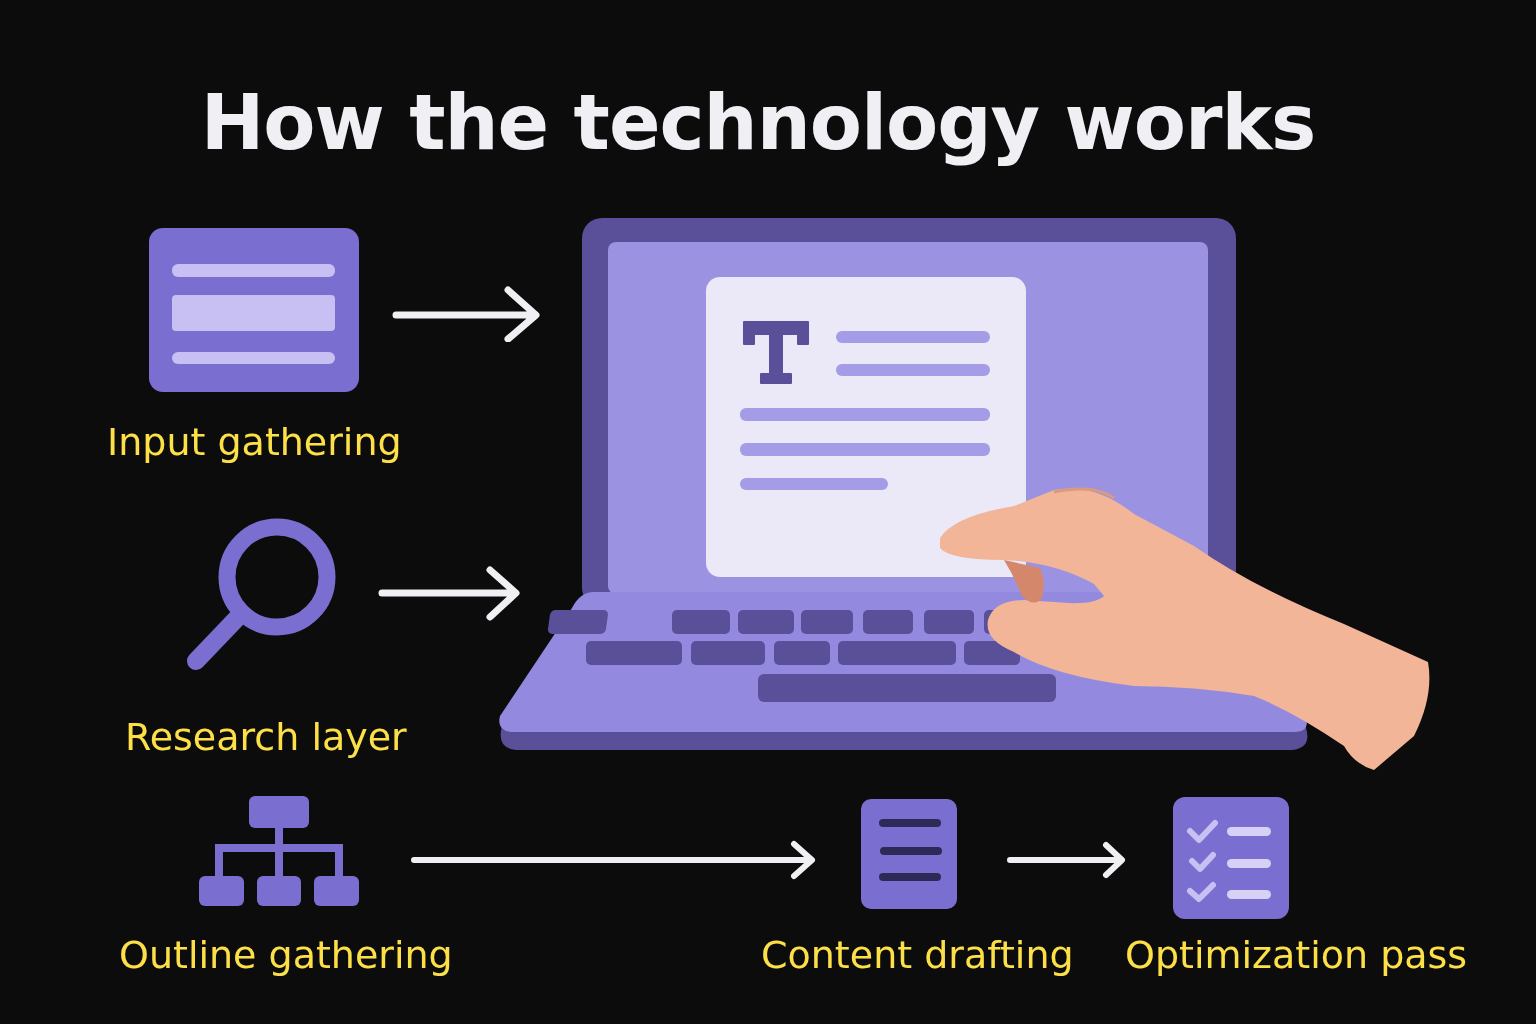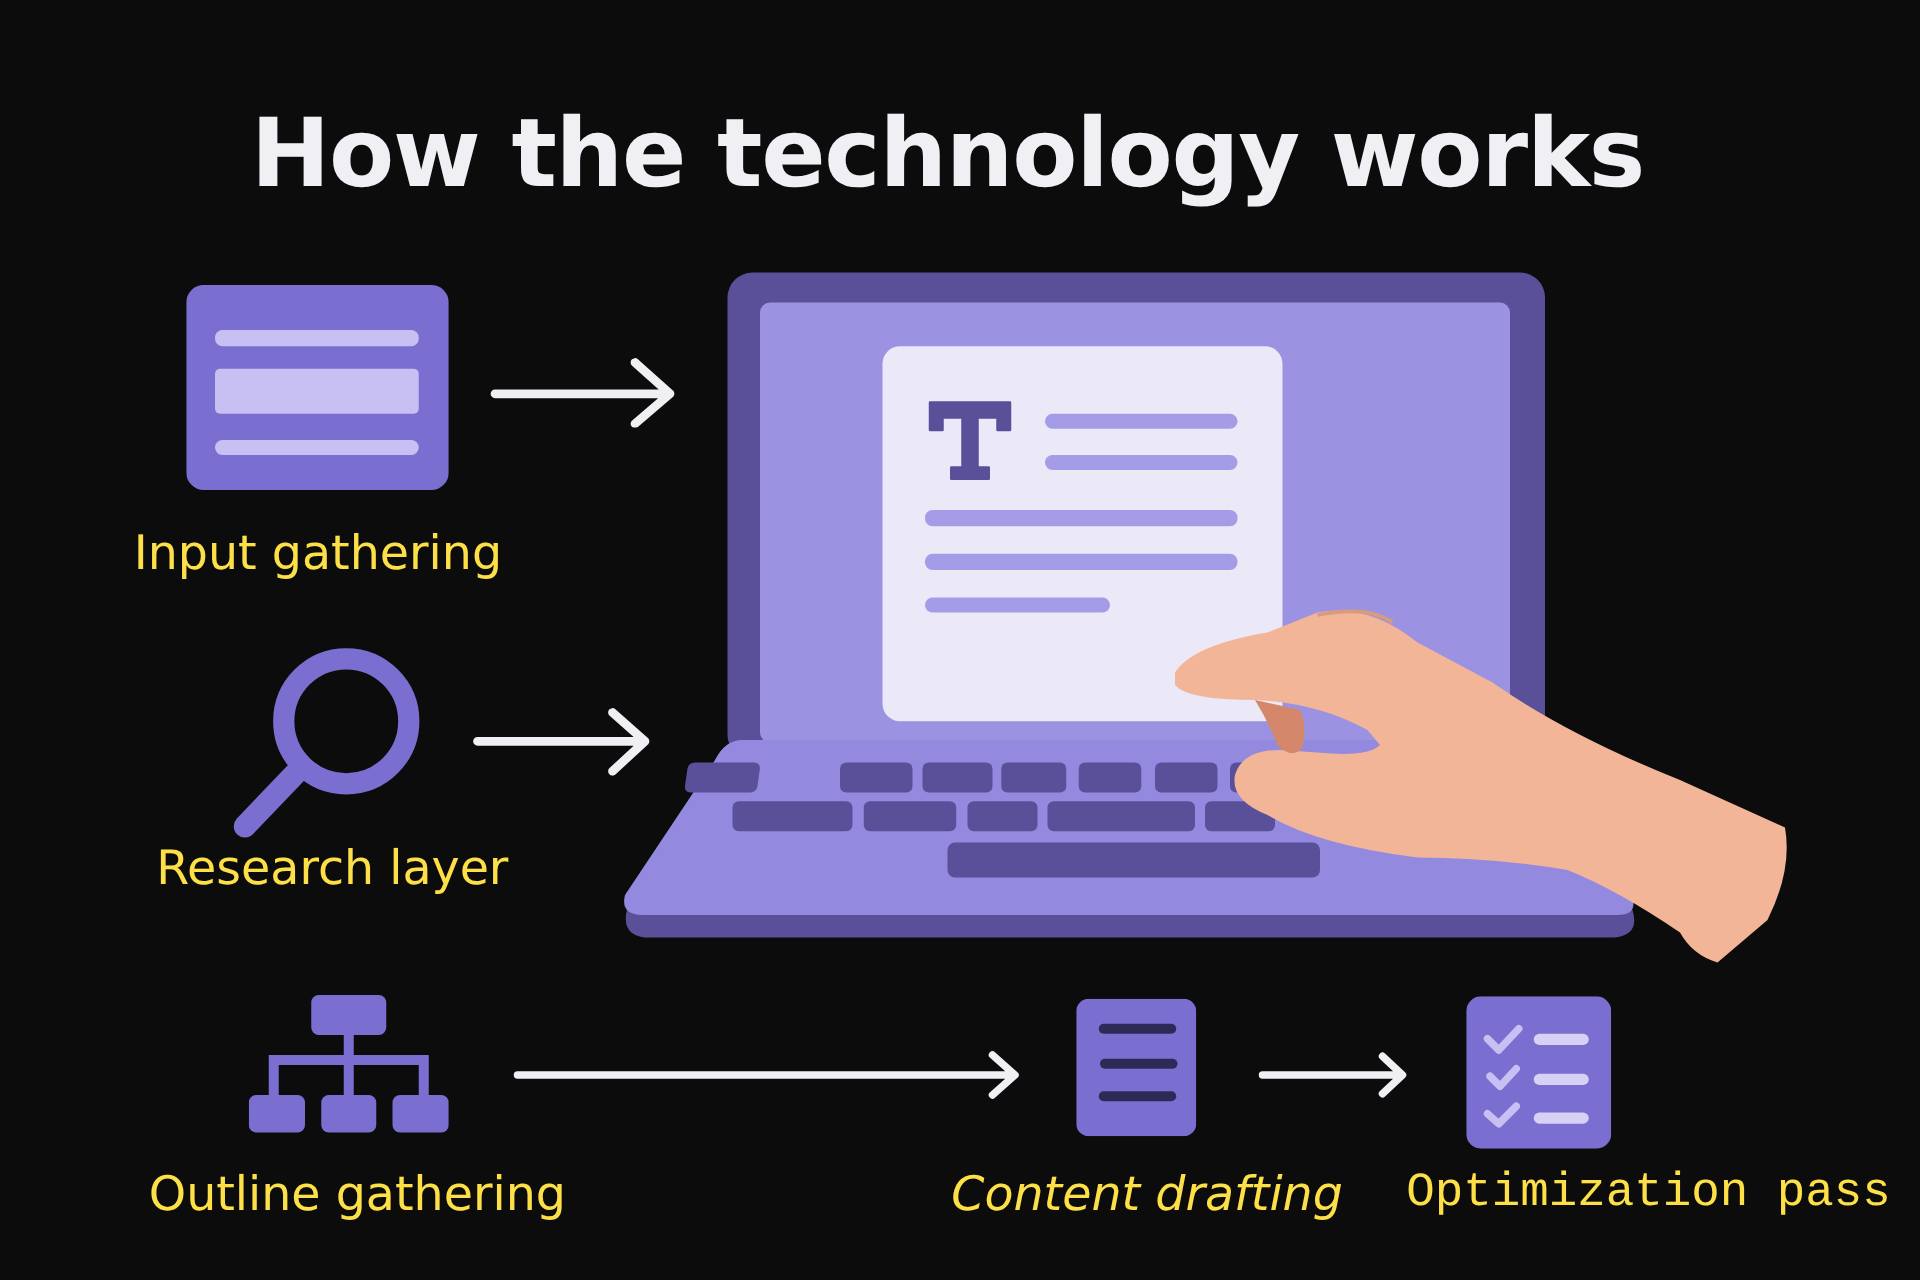--- a/index.html
+++ b/index.html
@@ -28,21 +28,21 @@
       <path d="M4 29 H142 M116 4 L144 29 L116 53" stroke="#f0f0f4" stroke-width="7" fill="none" stroke-linecap="round" stroke-linejoin="round"></path>
     </svg>
 </div>
 
 <div class="abs" style="left:184px;top:513px;">
   <svg width="160" height="162" viewBox="0 0 160 162">
     <circle cx="93" cy="64" r="50" stroke="#7a6fd0" stroke-width="17" fill="none"></circle>
     <line x1="56" y1="102" x2="12" y2="148" stroke="#7a6fd0" stroke-width="18" stroke-linecap="round"></line>
   </svg>
 </div>
-<div class="abs label" style="left:125px;top:672px;">Research layer</div>
+<div class="abs label" style="left:125px;top:715px;">Research layer</div>
 <div class="abs" style="left:378px;top:566px;">
   <svg width="146" height="56" viewBox="0 0 146 56">
       <path d="M4 27 H136 M112 4 L138 27 L112 51" stroke="#f0f0f4" stroke-width="7" fill="none" stroke-linecap="round" stroke-linejoin="round"></path>
     </svg>
 </div>
 
 <div class="abs" style="left:494px;top:216px;">
   <svg width="940" height="560" viewBox="0 0 940 560">
 
     <rect x="88" y="2" width="654" height="390" rx="20" fill="#5a4f99"></rect>
@@ -104,33 +104,33 @@
 </div>
 
 <div class="abs" style="left:861px;top:799px;">
   <svg width="96" height="110" viewBox="0 0 96 110">
     <rect x="0" y="0" width="96" height="110" rx="10" fill="#7a6fd0"></rect>
     <rect x="18" y="20" width="62" height="8" rx="4" fill="#2e2a58"></rect>
     <rect x="19" y="48" width="62" height="8" rx="4" fill="#2e2a58"></rect>
     <rect x="18" y="74" width="62" height="8" rx="4" fill="#2e2a58"></rect>
   </svg>
 </div>
-<div class="abs label" style="left:761px;top:933px;font-style:italic;">Content drafting</div>
+<div class="abs label" style="left:761px;top:933px;">Content drafting</div>
 <div class="abs" style="left:1006px;top:840px;">
   <svg width="124" height="42" viewBox="0 0 124 42">
       <path d="M4 20 H114 M100 5 L116 20 L100 35" stroke="#f0f0f4" stroke-width="6" fill="none" stroke-linecap="round" stroke-linejoin="round"></path>
     </svg>
 </div>
 
 <div class="abs" style="left:1173px;top:797px;">
   <svg width="116" height="122" viewBox="0 0 116 122">
     <rect x="0" y="0" width="116" height="122" rx="12" fill="#7a6fd0"></rect>
     <g stroke="#c8bff3" stroke-width="6" fill="none" stroke-linecap="round" stroke-linejoin="round">
       <path d="M17 34 L26 43 L42 26"></path>
       <path d="M19 64 L27 72 L40 58"></path>
       <path d="M17 94 L26 102 L40 88"></path>
     </g>
     <rect x="54" y="30" width="44" height="9" rx="4.5" fill="#d7d1f6"></rect>
     <rect x="54" y="62" width="44" height="9" rx="4.5" fill="#d7d1f6"></rect>
     <rect x="54" y="93" width="44" height="9" rx="4.5" fill="#d7d1f6"></rect>
   </svg>
 </div>
-<div class="abs label" style="left:1125px;top:933px;font-family:Liberation Mono, monospace;">Optimization pass</div>
+<div class="abs label" style="left:1125px;top:933px;">Optimization pass</div>
 
 </body></html>

